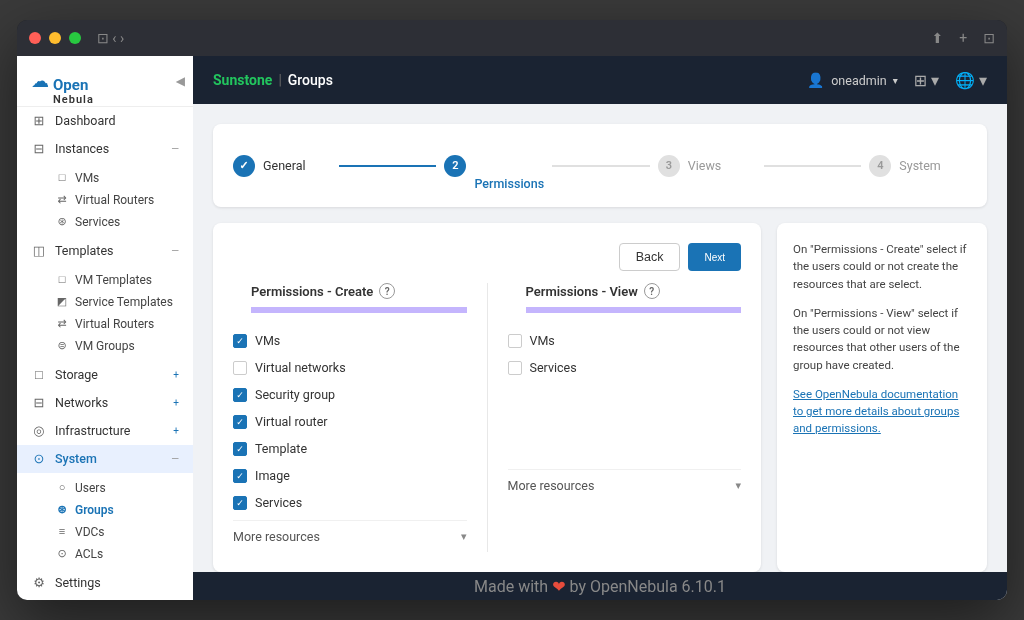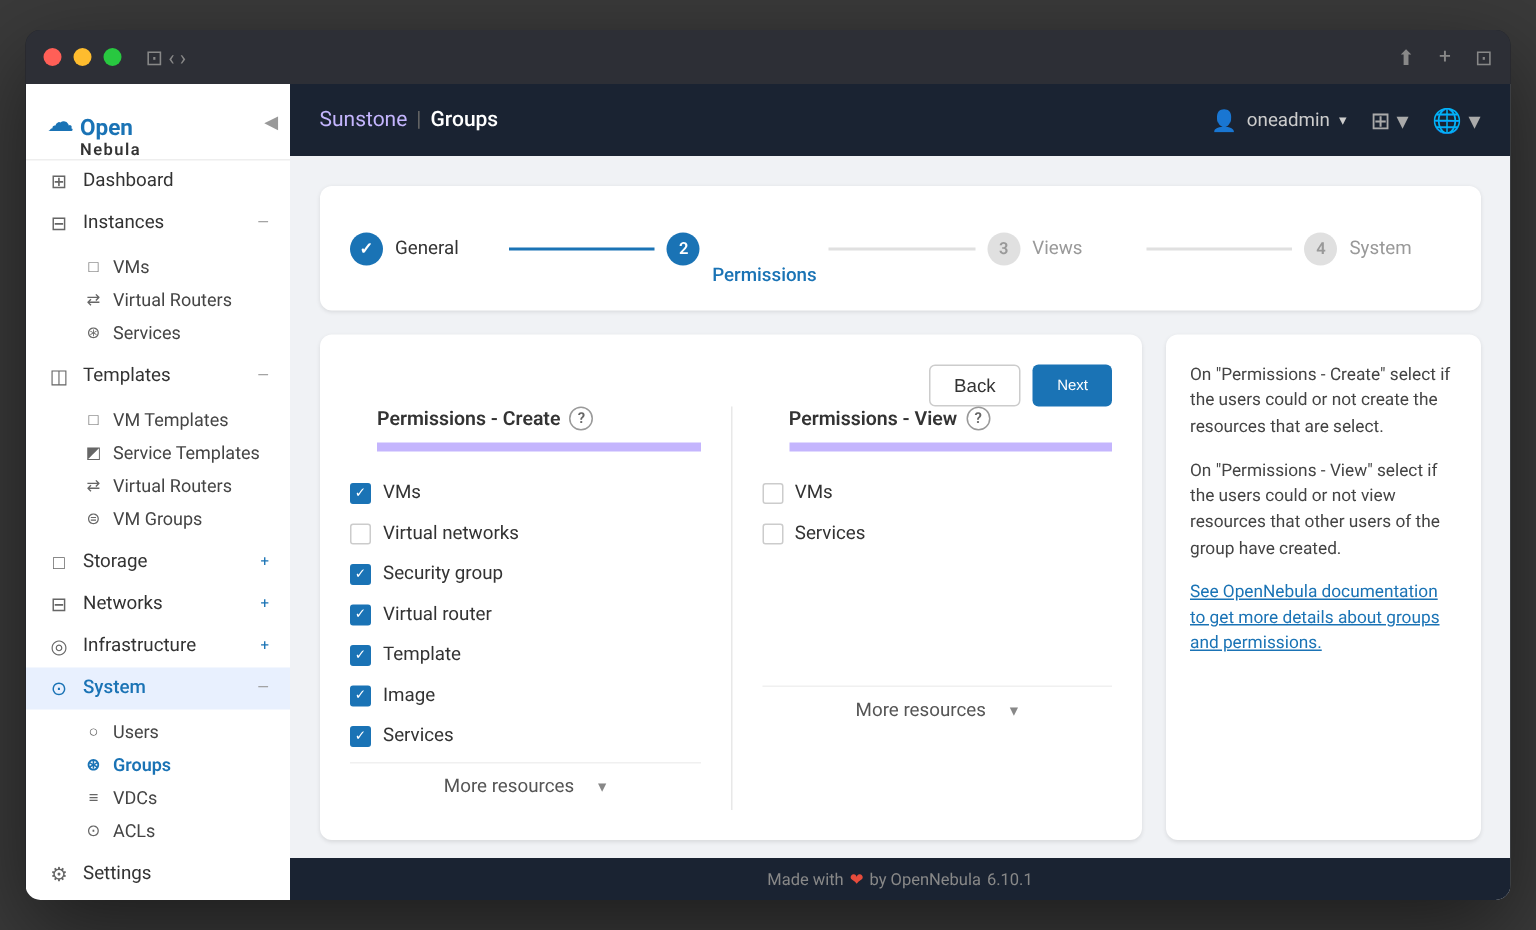--- a/index.html
+++ b/index.html
@@ -120,21 +120,21 @@
       background: #1a2332;
       display: flex;
       align-items: center;
       padding: 0 20px;
       flex-shrink: 0;
     }
     .breadcrumb {
       display: flex; align-items: center; gap: 6px; flex: 1;
       font-size: 14px; color: #fff;
     }
-    .breadcrumb-sunstone { color: #c4b5fd; font-weight: 400; }
+    .breadcrumb-sunstone { color: #22c55e; font-weight: 700; }
     .breadcrumb-sep { color: #666; }
     .breadcrumb-page { color: #fff; font-weight: 500; }
     .topbar-right { display: flex; align-items: center; gap: 16px; }
     .topbar-user {
       display: flex; align-items: center; gap: 6px;
       color: #ccc; font-size: 12.5px; cursor: pointer;
     }
     .topbar-icon { color: #aaa; cursor: pointer; font-size: 16px; }
     .content-area {
       flex: 1; overflow-y: auto; padding: 20px;
@@ -167,21 +167,21 @@
     
     .panel-row {
       display: flex; gap: 16px; flex: 1;
     }
     .permissions-panel {
       flex: 1; background: #fff; border-radius: 8px; padding: 20px;
       box-shadow: 0 1px 3px rgba(0,0,0,0.1);
       display: flex; flex-direction: column; gap: 0;
     }
     .panel-nav {
-      display: flex; justify-content: flex-end; margin-bottom: 0; gap: 8px;
+      display: flex; justify-content: flex-end; margin-bottom: 12px; gap: 8px;
     }
     .btn-back {
       padding: 6px 16px; border: 1px solid #ccc; border-radius: 4px;
       background: #fff; color: #333; font-size: 12.5px; cursor: pointer;
     }
     .btn-next {
       padding: 6px 16px; border: none; border-radius: 4px;
       background: #1a73b5; color: #fff; font-size: 10px; cursor: pointer;
     }
     .perm-columns {
@@ -211,38 +211,38 @@
       padding: 6px 0; font-size: 12.5px; color: #333;
     }
     .checkbox {
       width: 14px; height: 14px; border-radius: 2px; border: 1.5px solid #ccc;
       display: flex; align-items: center; justify-content: center;
       flex-shrink: 0; cursor: pointer;
     }
     .checkbox.checked { background: #1a73b5; border-color: #1a73b5; }
     .checkbox.checked::after { content: '✓'; color: #fff; font-size: 9px; }
     .more-resources {
-      display: flex; align-items: center; justify-content: center;
+      display: flex; align-items: center; justify-content: space-between;
       padding: 8px 0; font-size: 12.5px; color: #555; cursor: pointer;
       border-top: 1px solid #f0f0f0; margin-top: 4px; gap: 16px;
     }
     .chevron-down { font-size: 11px; color: #888; }
     
     .info-panel {
       width: 210px; background: #fff; border-radius: 8px; padding: 18px 16px;
       box-shadow: 0 1px 3px rgba(0,0,0,0.1);
       font-size: 12px; color: #444; line-height: 1.5;
       display: flex; flex-direction: column; gap: 12px;
     }
     .info-link { color: #1a73b5; text-decoration: underline; cursor: pointer; font-size: 12px; }
     
     .footer {
       height: 28px; background: #1a2332;
       display: flex; align-items: center; justify-content: center;
-      font-size: 11px; color: #888; gap: 4px; flex-shrink: 0;
+      font-size: 16px; color: #888; gap: 4px; flex-shrink: 0;
     }
     .heart { color: #e74c3c; }
   </style>
 </head>
 <body>
 
 <div class="window">
 
   <div class="titlebar">
     <div class="traffic-light tl-red"></div>

